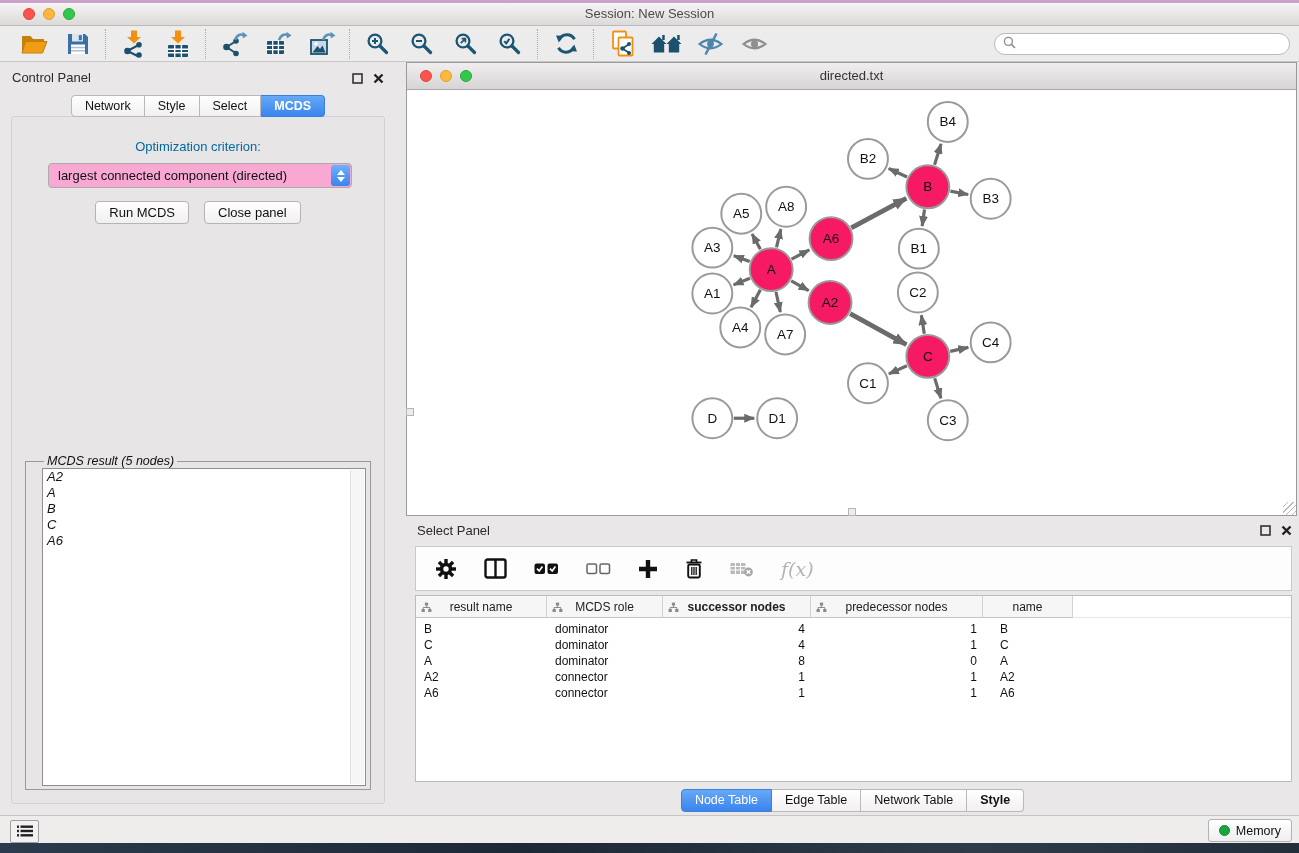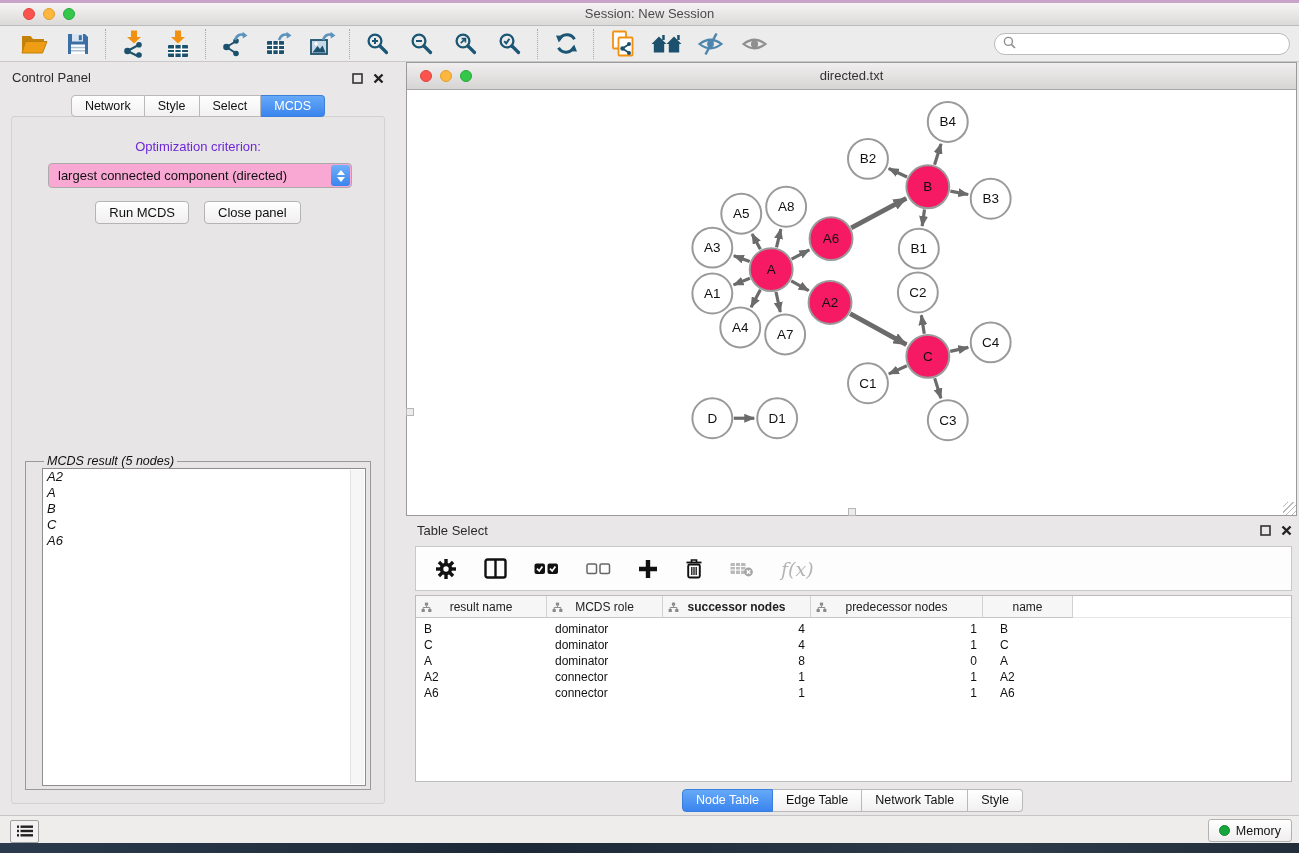--- a/index.html
+++ b/index.html
@@ -30,25 +30,25 @@
 
   
   #control-panel{position:absolute;left:5px;top:66px;width:386px;height:744px;}
   .cp-title{font-size:13px;color:#2b2b2b;padding-left:7px;line-height:24px;}
   .panel-ctrls{position:absolute;right:7px;top:7px;display:flex;gap:10px;align-items:center;}
   .panel-ctrls span{display:flex;cursor:pointer;}
   #cp-tabs{position:absolute;top:29px;left:0;right:0;display:flex;justify-content:center;z-index:2;}
   .seg-tab{height:20px;line-height:20px;padding:0 13px;background:linear-gradient(#ffffff,#f2f0f0);
            border:1px solid #b9b9b9;border-left:none;font-size:12.5px;color:#111;cursor:pointer;}
   .seg-tab:first-child{border-left:1px solid #b9b9b9;border-radius:4px 0 0 4px;}
-  .seg-tab:last-child{border-radius:0 4px 4px 0;}
+  .seg-tab:last-child{border-radius:0 4px 4px 0;font-weight:bold;}
   .seg-tab.selected{background:linear-gradient(#66a9f8,#3a84ee);color:#fff;border-color:#3a7fd9;}
   .cp-body{position:absolute;top:50px;left:6px;right:6px;bottom:6px;background:#e7e5e5;
            border:1px solid #d3d1d1;border-radius:3px;}
-  .opt-label{margin-top:22px;text-align:center;font-size:13px;color:#6d28d9;}
+  .opt-label{margin-top:22px;text-align:center;font-size:13px;color:#0369a1;}
   .select{margin:9px 32px 0 36px;height:23px;background:#f9a8d4;border:1px solid #ababab;
           border-radius:4px;display:flex;align-items:center;cursor:pointer;}
   .select .val{flex:1;font-size:13px;padding-left:9px;color:#111;white-space:nowrap;}
   .select .stepper{width:19px;height:21px;margin-right:1px;border-radius:3px;
           background:linear-gradient(#6fb0f9,#3a84ee);display:flex;flex-direction:column;
           align-items:center;justify-content:center;gap:2px;}
   .chev-up{width:0;height:0;border-left:4px solid transparent;border-right:4px solid transparent;border-bottom:5px solid #fff;}
   .chev-down{width:0;height:0;border-left:4px solid transparent;border-right:4px solid transparent;border-top:5px solid #fff;}
   .btn-row{display:flex;justify-content:center;gap:15px;margin-top:13px;}
   .btn{height:21px;line-height:21px;padding:0 13px;background:linear-gradient(#ffffff,#f1efef);
@@ -482,21 +482,21 @@
           <text x="370" y="333.5" text-anchor="middle" font-size="13.5" font-family="Liberation Sans, sans-serif" fill="#111">D1</text>
         </g>
       </svg>
   </div>
   <div class="grip-sq" style="left:-1px;top:345px;"></div>
   <div class="grip-sq" style="left:441px;bottom:-1px;"></div>
   <div class="corner-grip"></div>
 </div>
 
 <div id="table-panel">
-  <div class="tp-title">Table Select</div>
+  <div class="tp-title">Select Panel</div>
   <div class="panel-ctrls">
     <span>
         <svg width="11" height="11" viewBox="0 0 11 11">
           <rect x="1" y="1" width="9" height="9" fill="none" stroke="#333" stroke-width="1.6"></rect>
         </svg>
       </span>
     <span>
         <svg width="11" height="11" viewBox="0 0 11 11">
           <path d="M1.5 1.5 L9.5 9.5 M9.5 1.5 L1.5 9.5" stroke="#222" stroke-width="2.4"></path>
         </svg>

